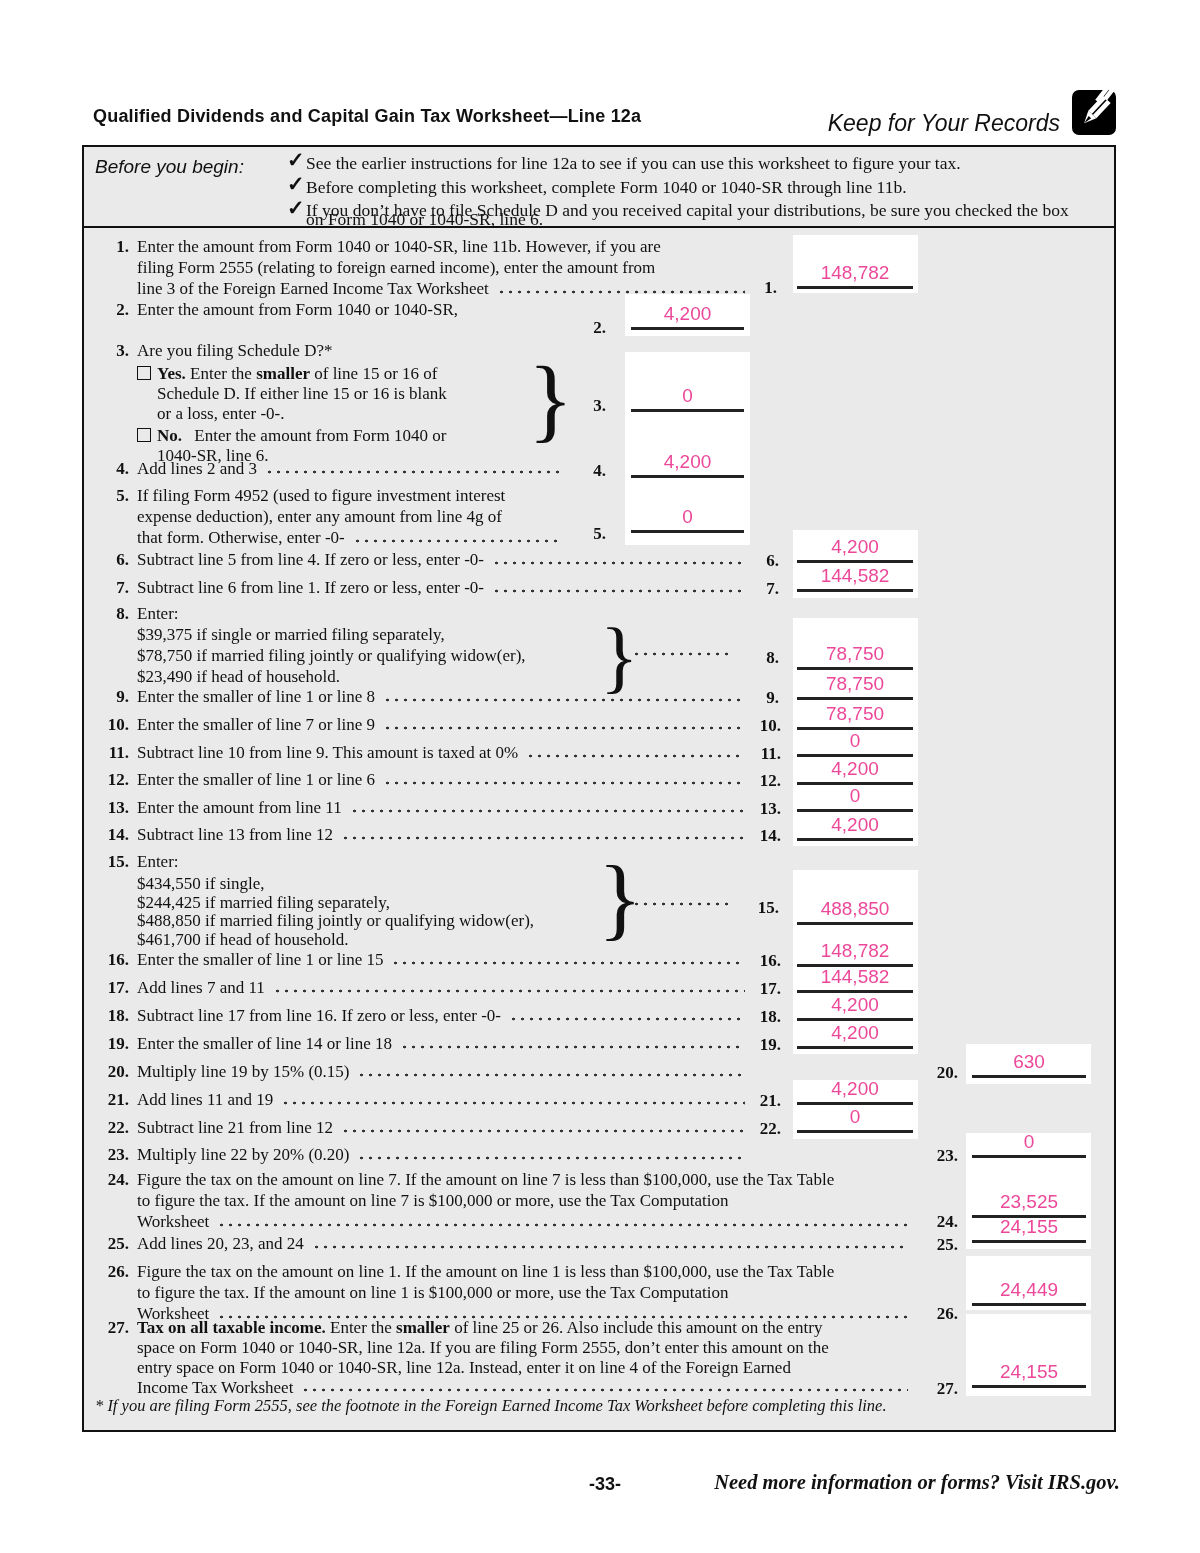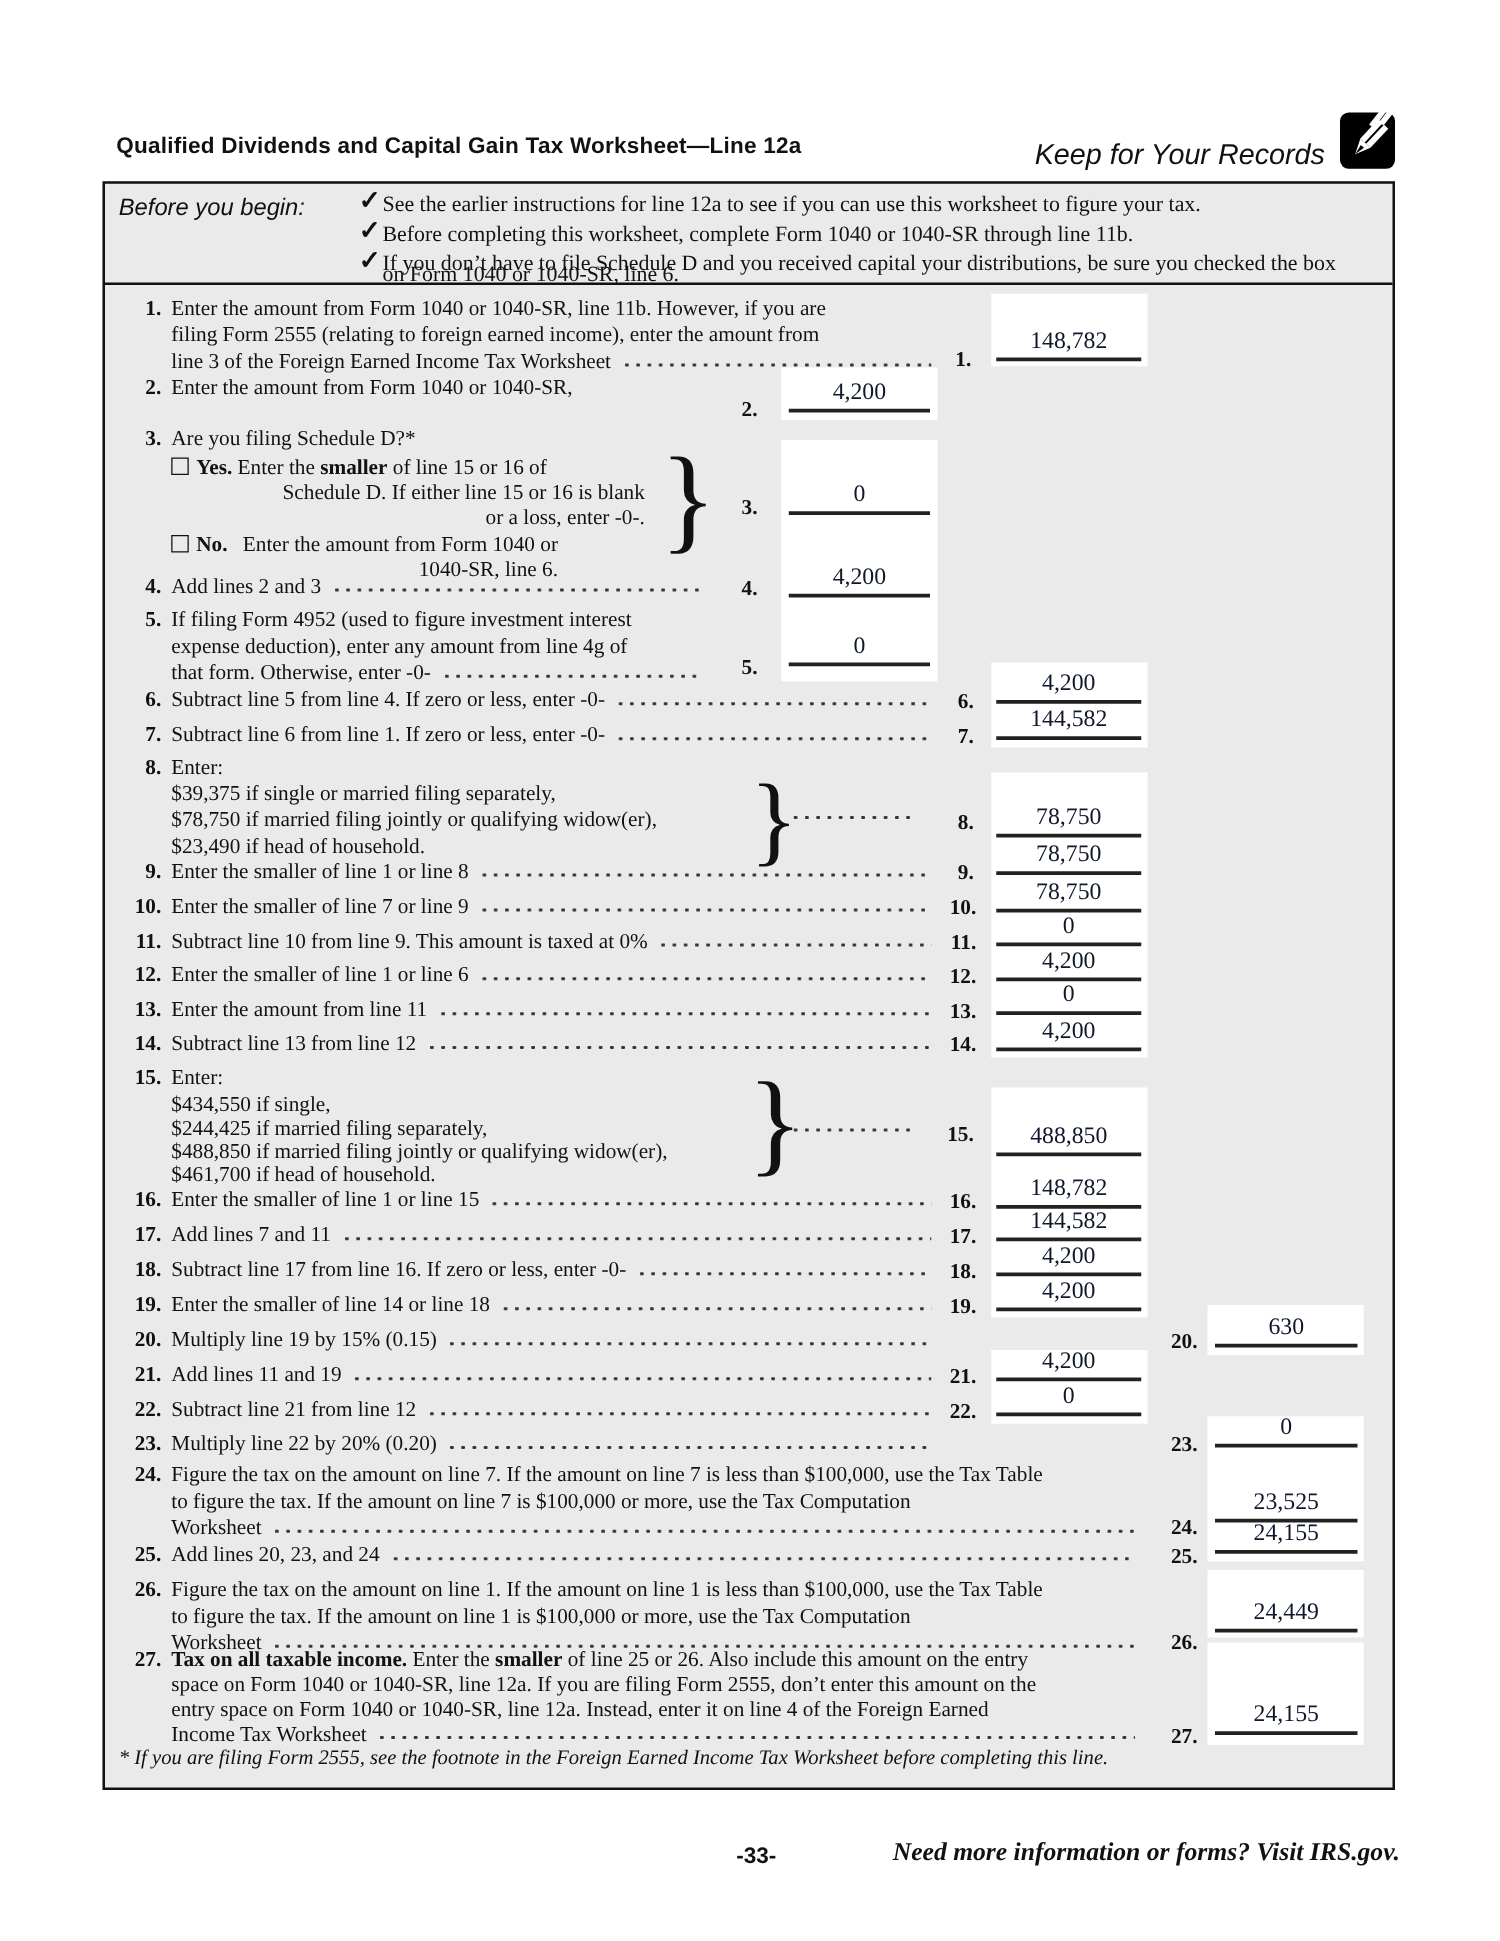--- a/index.html
+++ b/index.html
@@ -27,25 +27,25 @@
   .rl .t{white-space:nowrap;}
   .tight .rl{height:18.5px;}
   .lh20 .rl{height:20px;}
   .leader{flex:1 1 auto;margin-left:6px;min-width:12px;
           background:radial-gradient(circle,#333 1.3px,transparent 1.6px) left 2px bottom 5px / 9px 4px repeat-x;}
   .rlabel{position:absolute;width:44px;text-align:right;font-size:17px;font-weight:bold;}
   
   .opt{margin-left:42px;display:flex;margin-top:2px;}
   .cb{width:12px;height:12px;border:1.7px solid #111;background:transparent;margin:3px 6px 0 0;flex:none;}
   .optbody .ol{height:20px;white-space:nowrap;}
-  .optbody .ind{margin-left:69px;text-align:right;}
+  .optbody .ind{}
   
   .wbox{position:absolute;background:#fff;}
   .cell{position:absolute;height:27px;line-height:27px;text-align:center;
-        font-family:Liberation Serif, serif;font-size:19px;color:#0f172a;
+        font-family:Liberation Sans, sans-serif;font-size:19px;color:#ec4899;
         border-bottom:3px solid #222;}
   .brace{position:absolute;font-family:"Liberation Serif",serif;font-weight:normal;
          line-height:0.92;color:#111;}
   .bdots{position:absolute;height:14px;
          background:radial-gradient(circle,#333 1.3px,transparent 1.6px) left bottom / 9px 4px repeat-x;}
   .footnote{position:absolute;left:95px;top:1396px;font-size:16.5px;font-style:italic;}
   .pageno{position:absolute;left:560px;top:1474px;width:90px;text-align:center;
           font-family:"Liberation Sans",sans-serif;font-weight:bold;font-size:18px;}
   .moreinfo{position:absolute;right:80px;top:1471px;font-size:20.5px;
             font-weight:bold;font-style:italic;}

